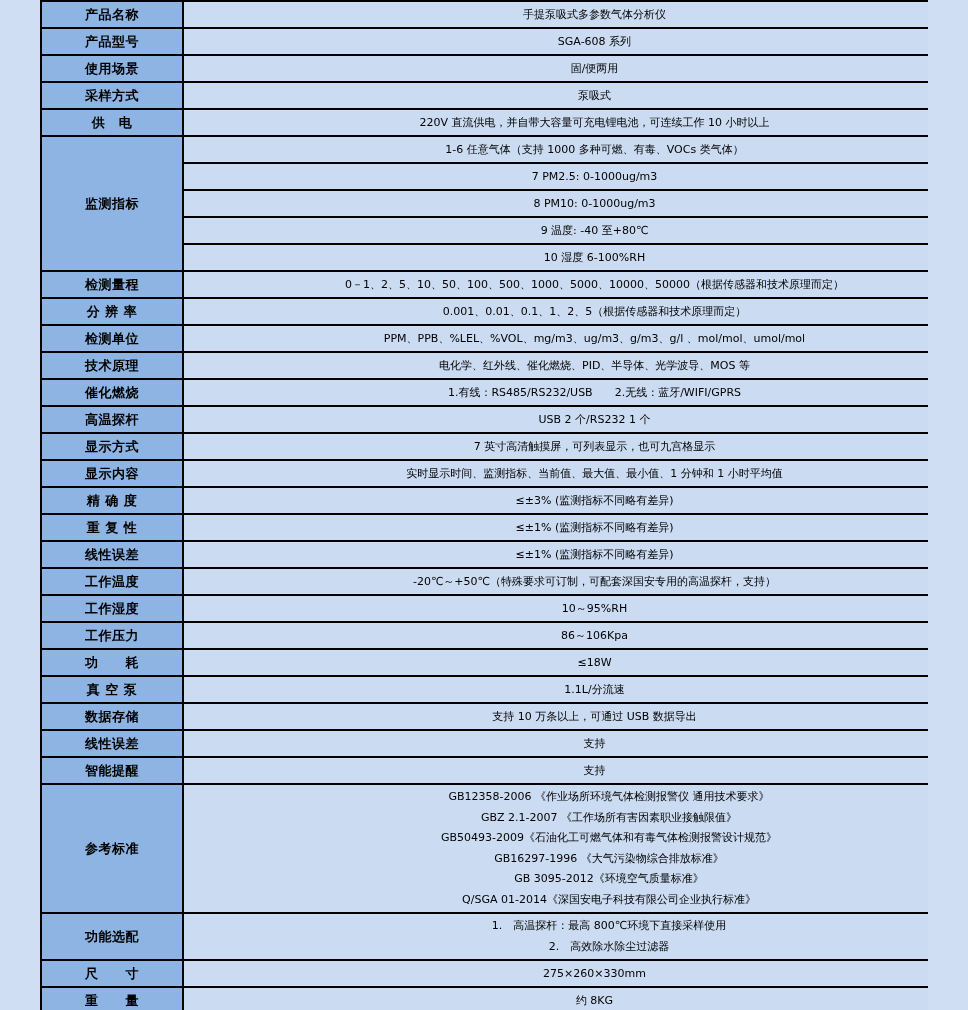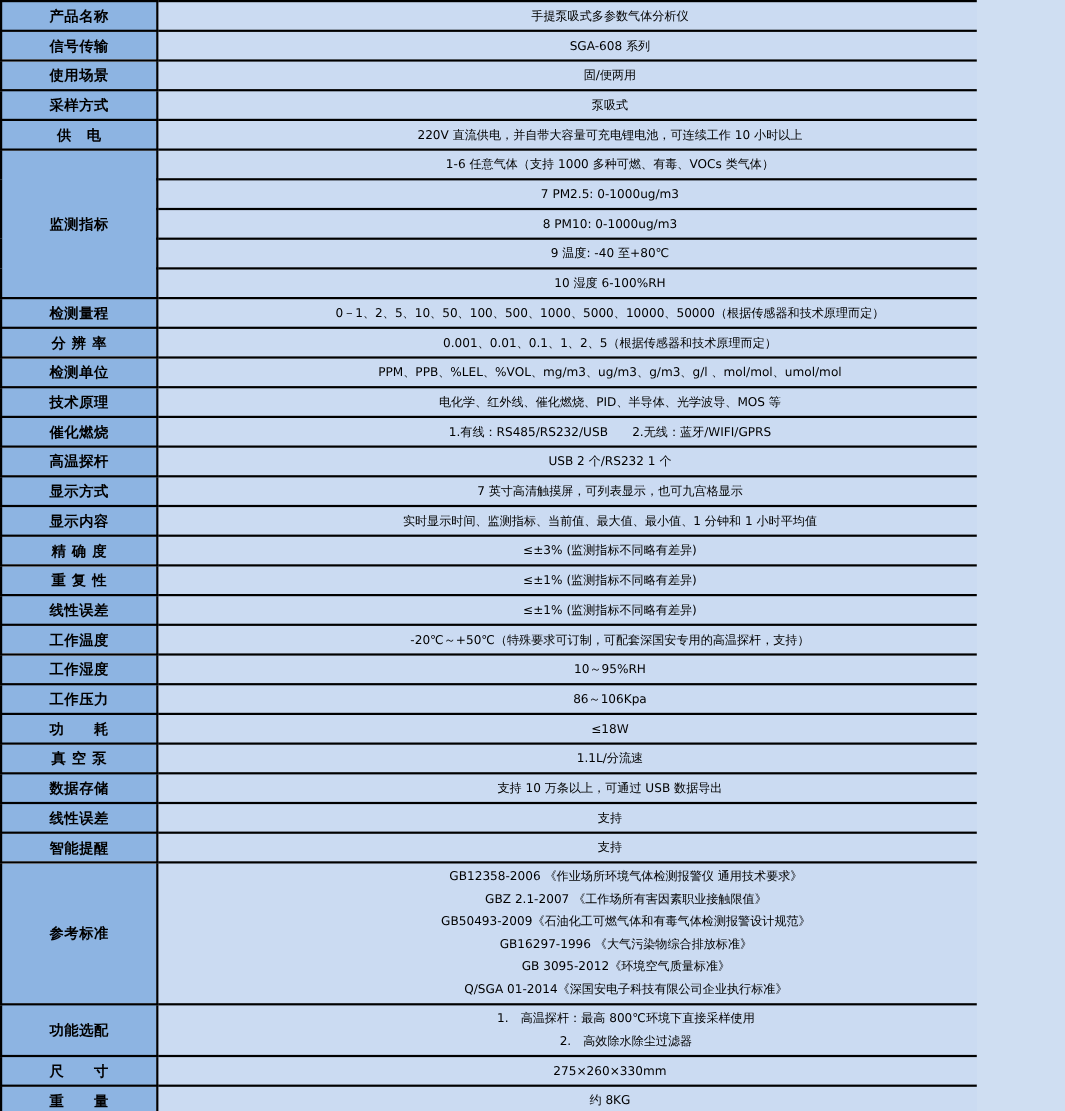--- a/index.html
+++ b/index.html
@@ -5,20 +5,21 @@
   html, body {
     margin: 0;
     padding: 0;
     background: #cfdef2;
   }
   .page {
     width: 888px;
     height: 1010px;
     overflow: hidden;
     background: #cfdef2;
+    padding-left: 40px;
   }
   table.spec-table {
     border-collapse: collapse;
     table-layout: fixed;
     width: 964px;
     height: 1010px;
     font-family: "DejaVu Sans", sans-serif;
     color: #000;
   }
   td {
@@ -55,21 +56,21 @@
 <body>
 
 <div class="page">
   <table class="spec-table">
     <tbody>
         <tr class="row-single">
           <td class="label">产品名称</td>
           <td class="value">手提泵吸式多参数气体分析仪</td>
         </tr>
         <tr class="row-single">
-          <td class="label">信号传输</td>
+          <td class="label">产品型号</td>
           <td class="value">SGA-608 系列</td>
         </tr>
         <tr class="row-single">
           <td class="label">使用场景</td>
           <td class="value">固/便两用</td>
         </tr>
         <tr class="row-single">
           <td class="label">采样方式</td>
           <td class="value">泵吸式</td>
         </tr>

